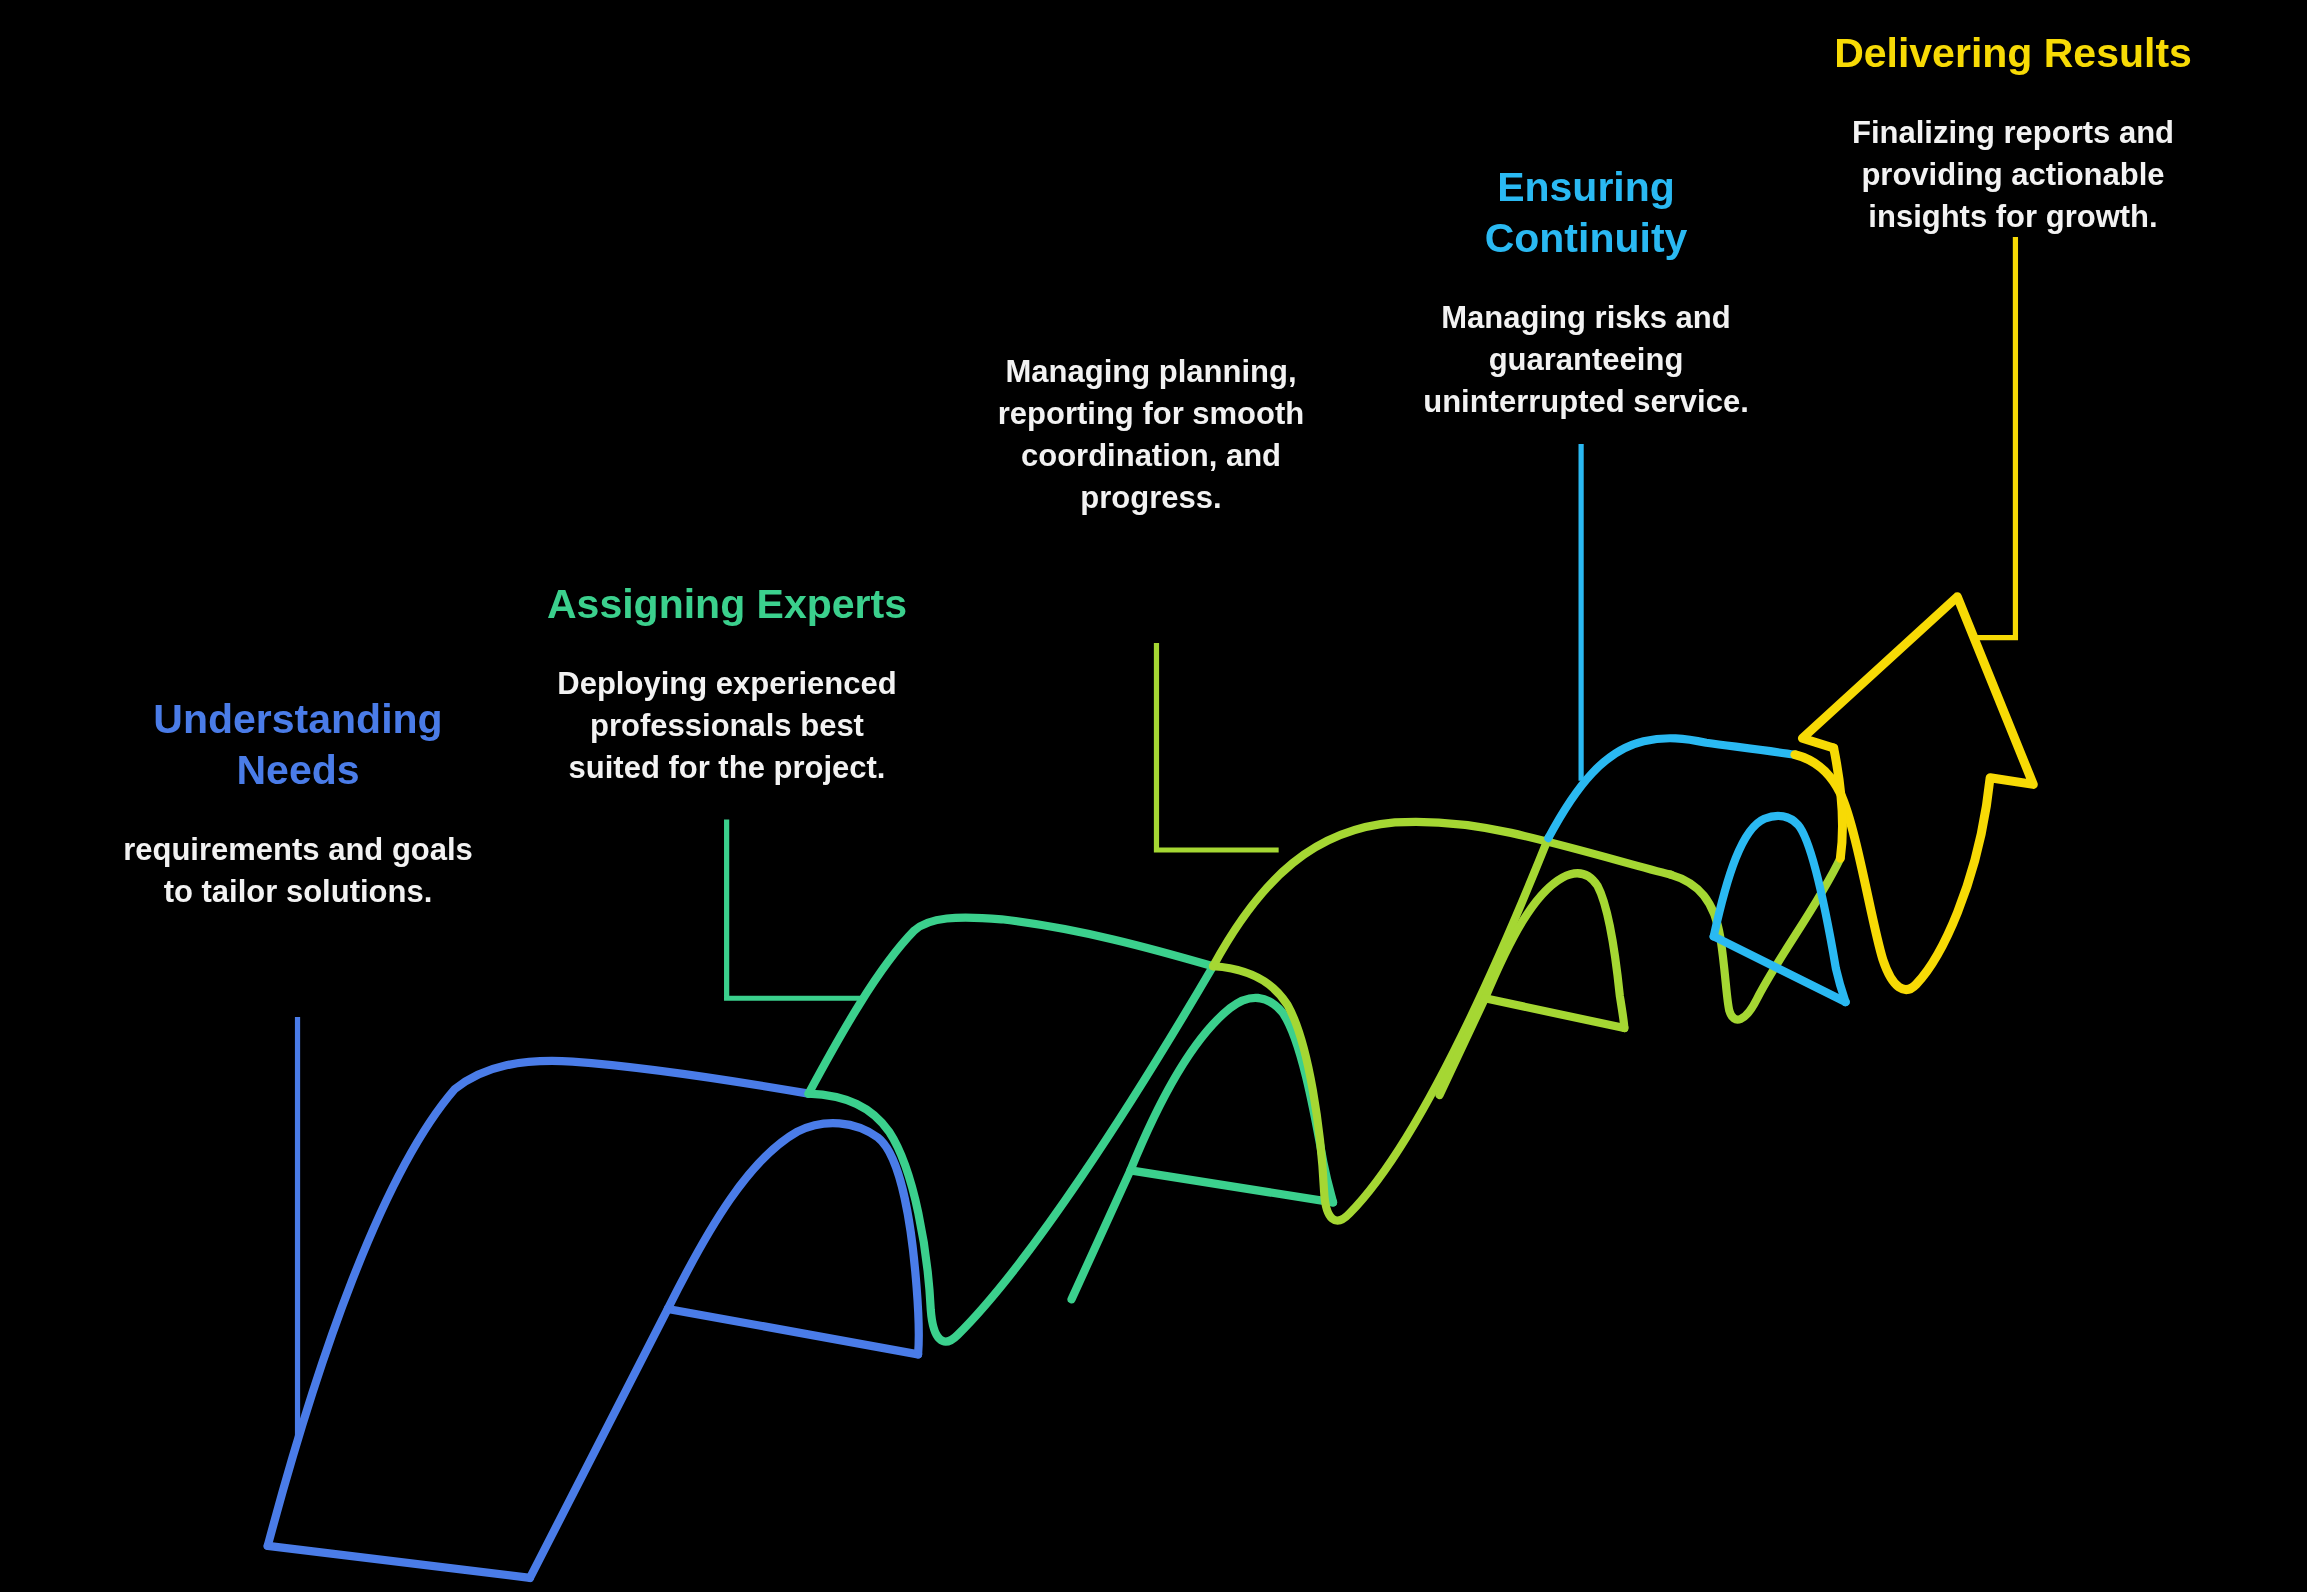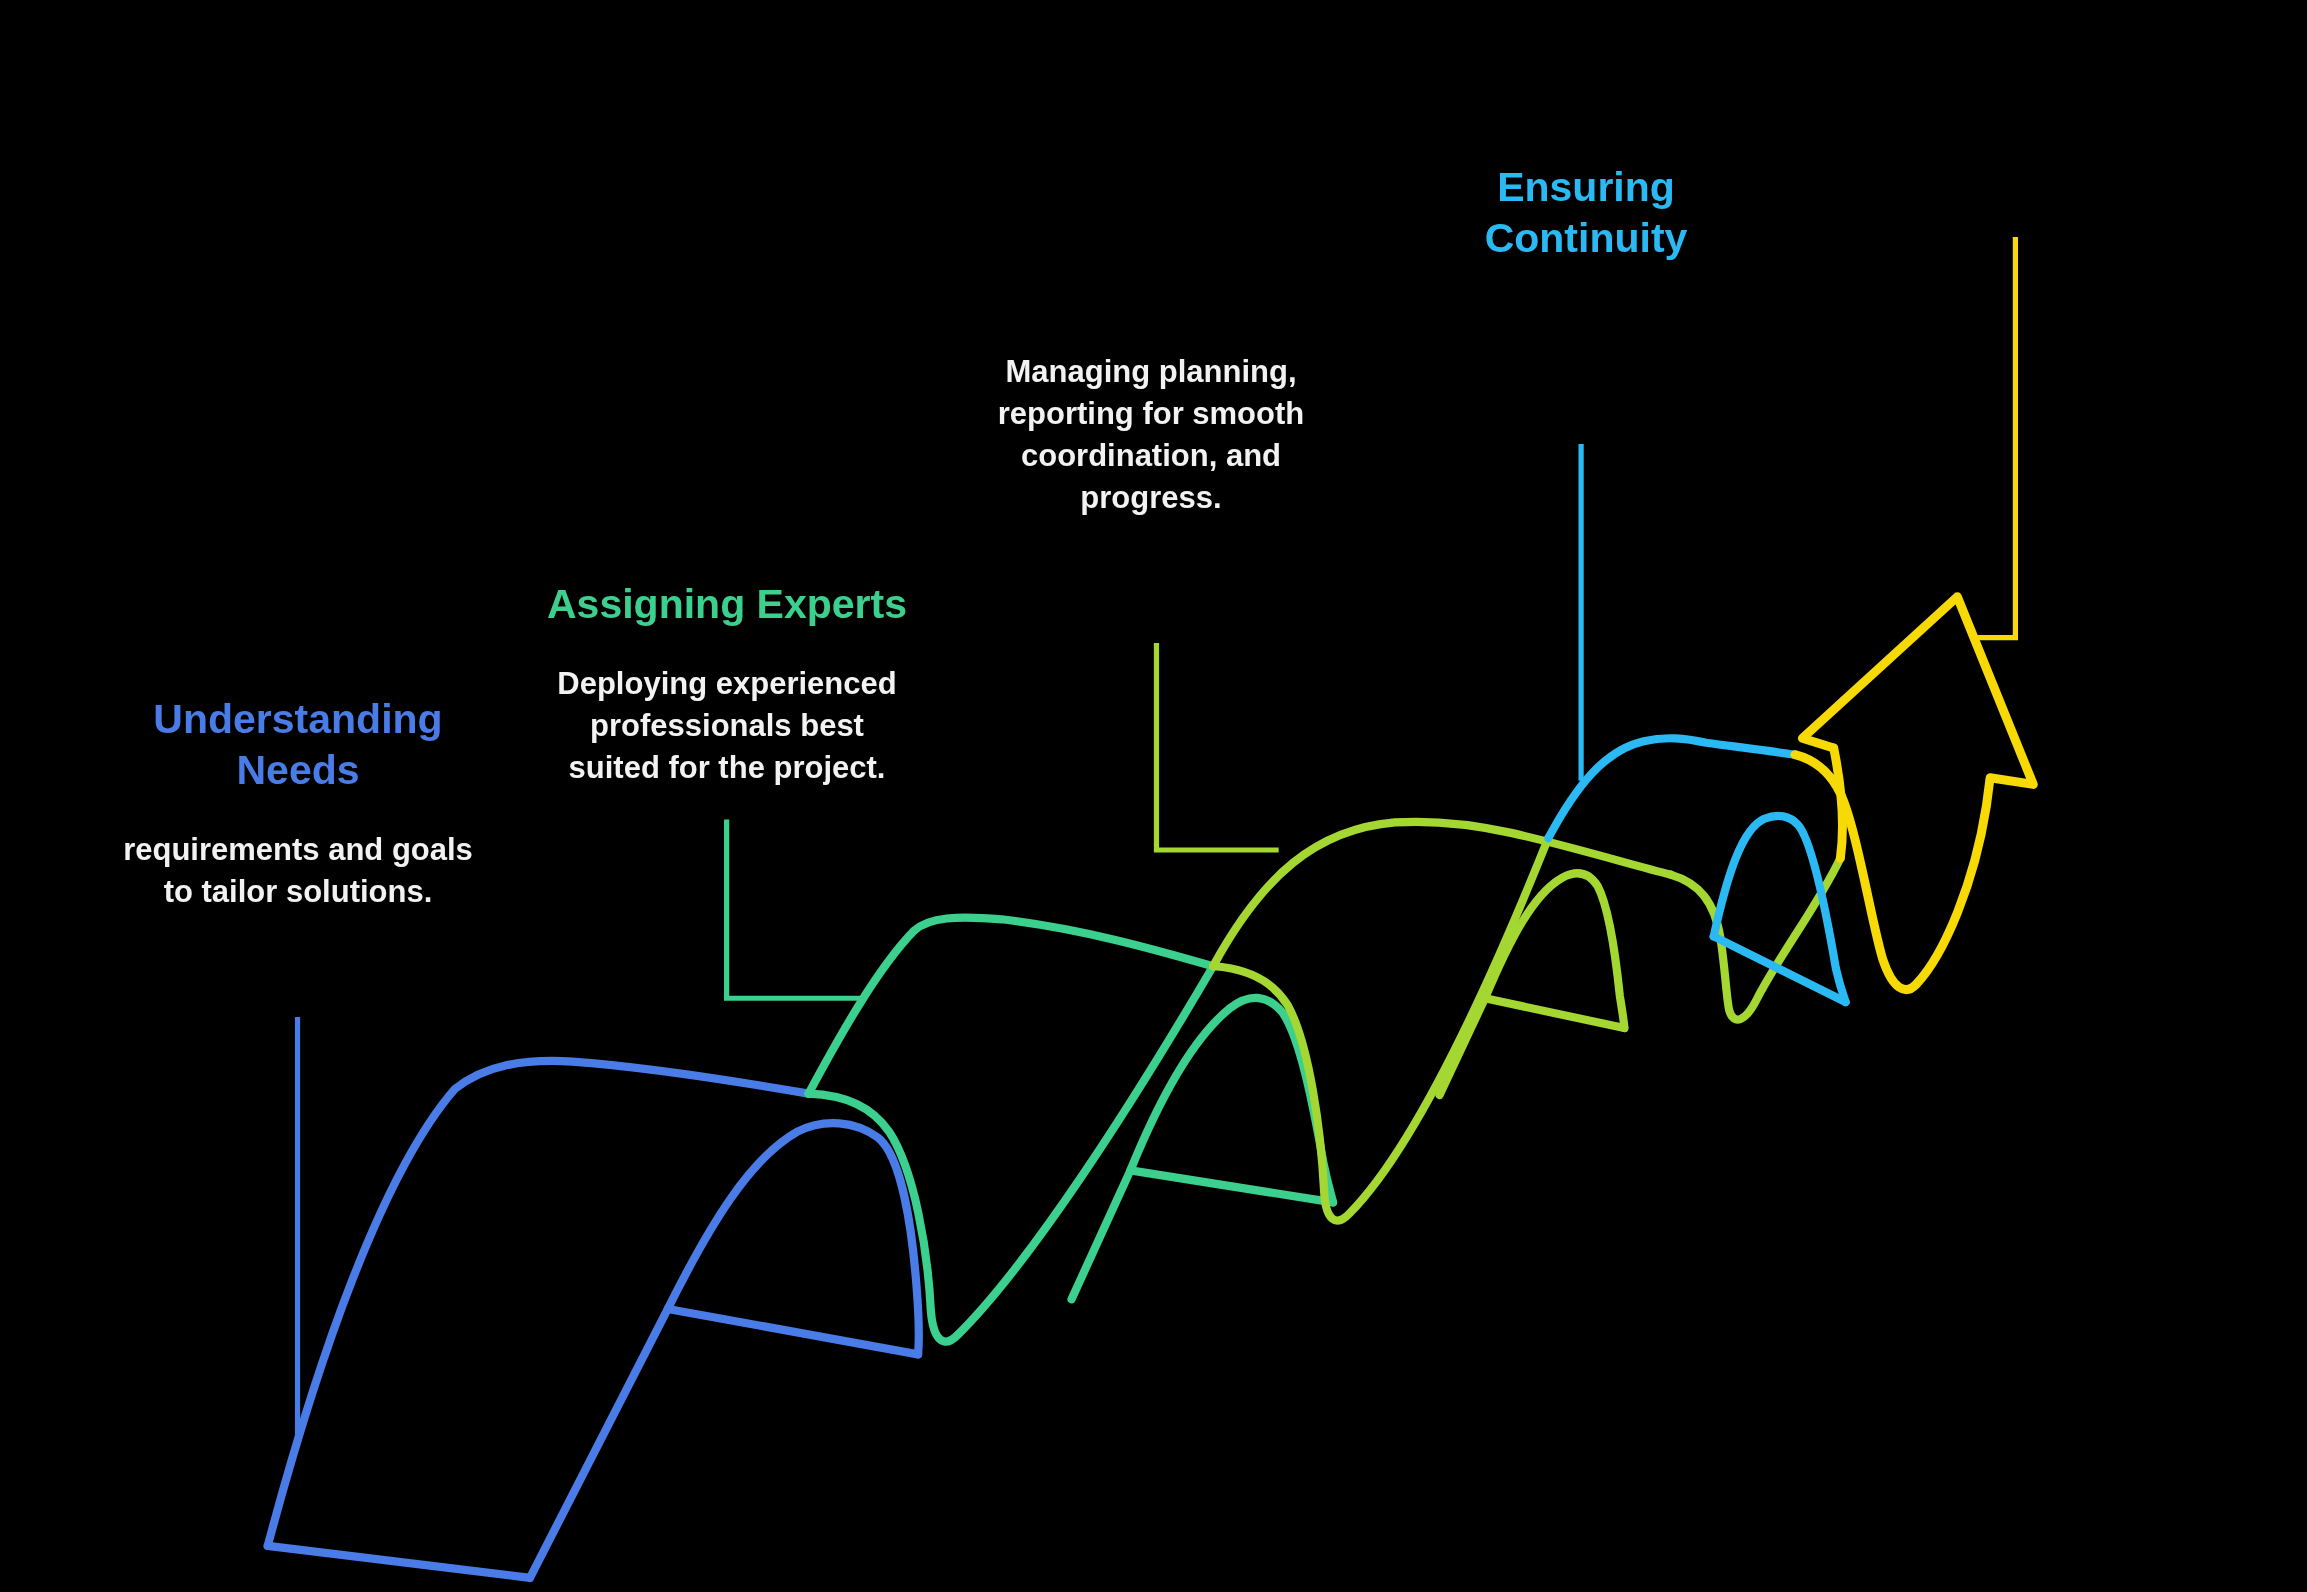--- a/index.html
+++ b/index.html
@@ -139,17 +139,32 @@
       <div>coordination, and</div>
       <div>progress.</div>
     </div>
   </div>
 
   <div class="stage-label" style="left:1586px; top:162px;">
     <div class="stage-title" style="color: rgb(42, 185, 242);">
       <div>Ensuring</div>
       <div>Continuity</div>
     </div>
+    <div class="stage-desc">
+      <div>Managing risks and</div>
+      <div>guaranteeing</div>
+      <div>uninterrupted service.</div>
+    </div>
   </div>
 
+  <div class="stage-label" style="left:2013px; top:28px;">
+    <div class="stage-title" style="color: rgb(247, 218, 5);">
+      <div>Delivering Results</div>
+    </div>
+    <div class="stage-desc">
+      <div>Finalizing reports and</div>
+      <div>providing actionable</div>
+      <div>insights for growth.</div>
+    </div>
+  </div>
 
 </div>
 
 
 </body></html>

